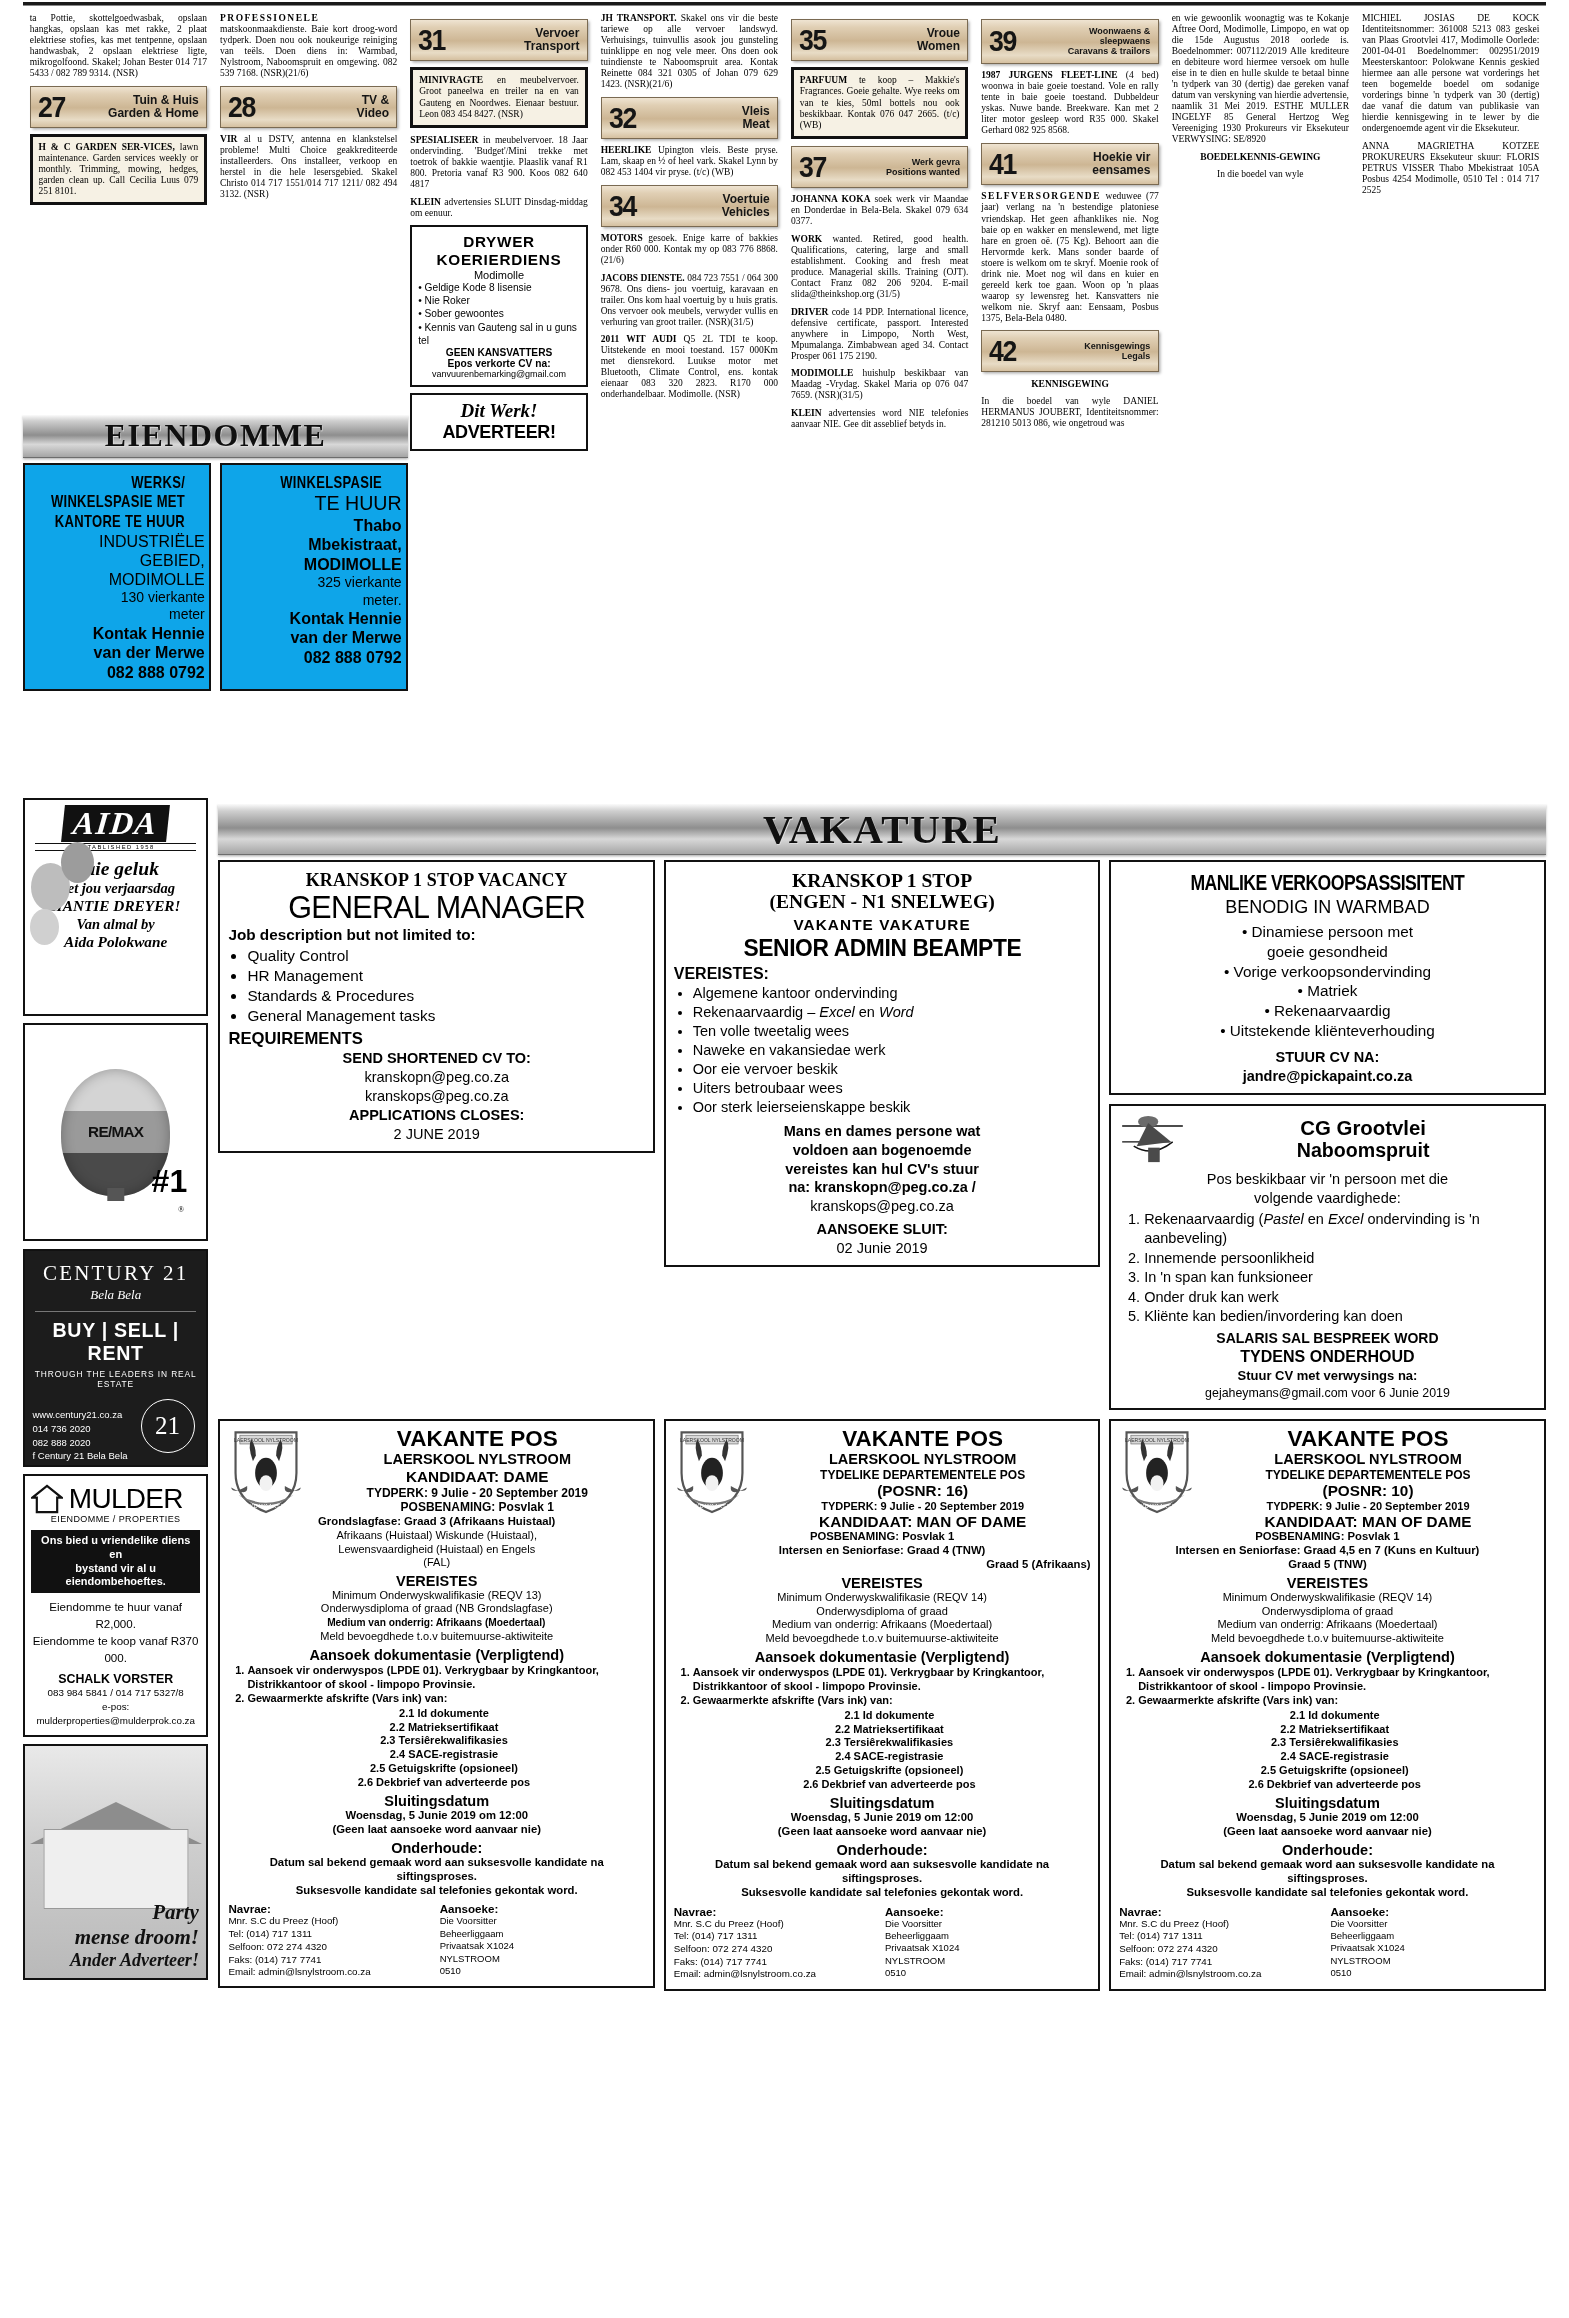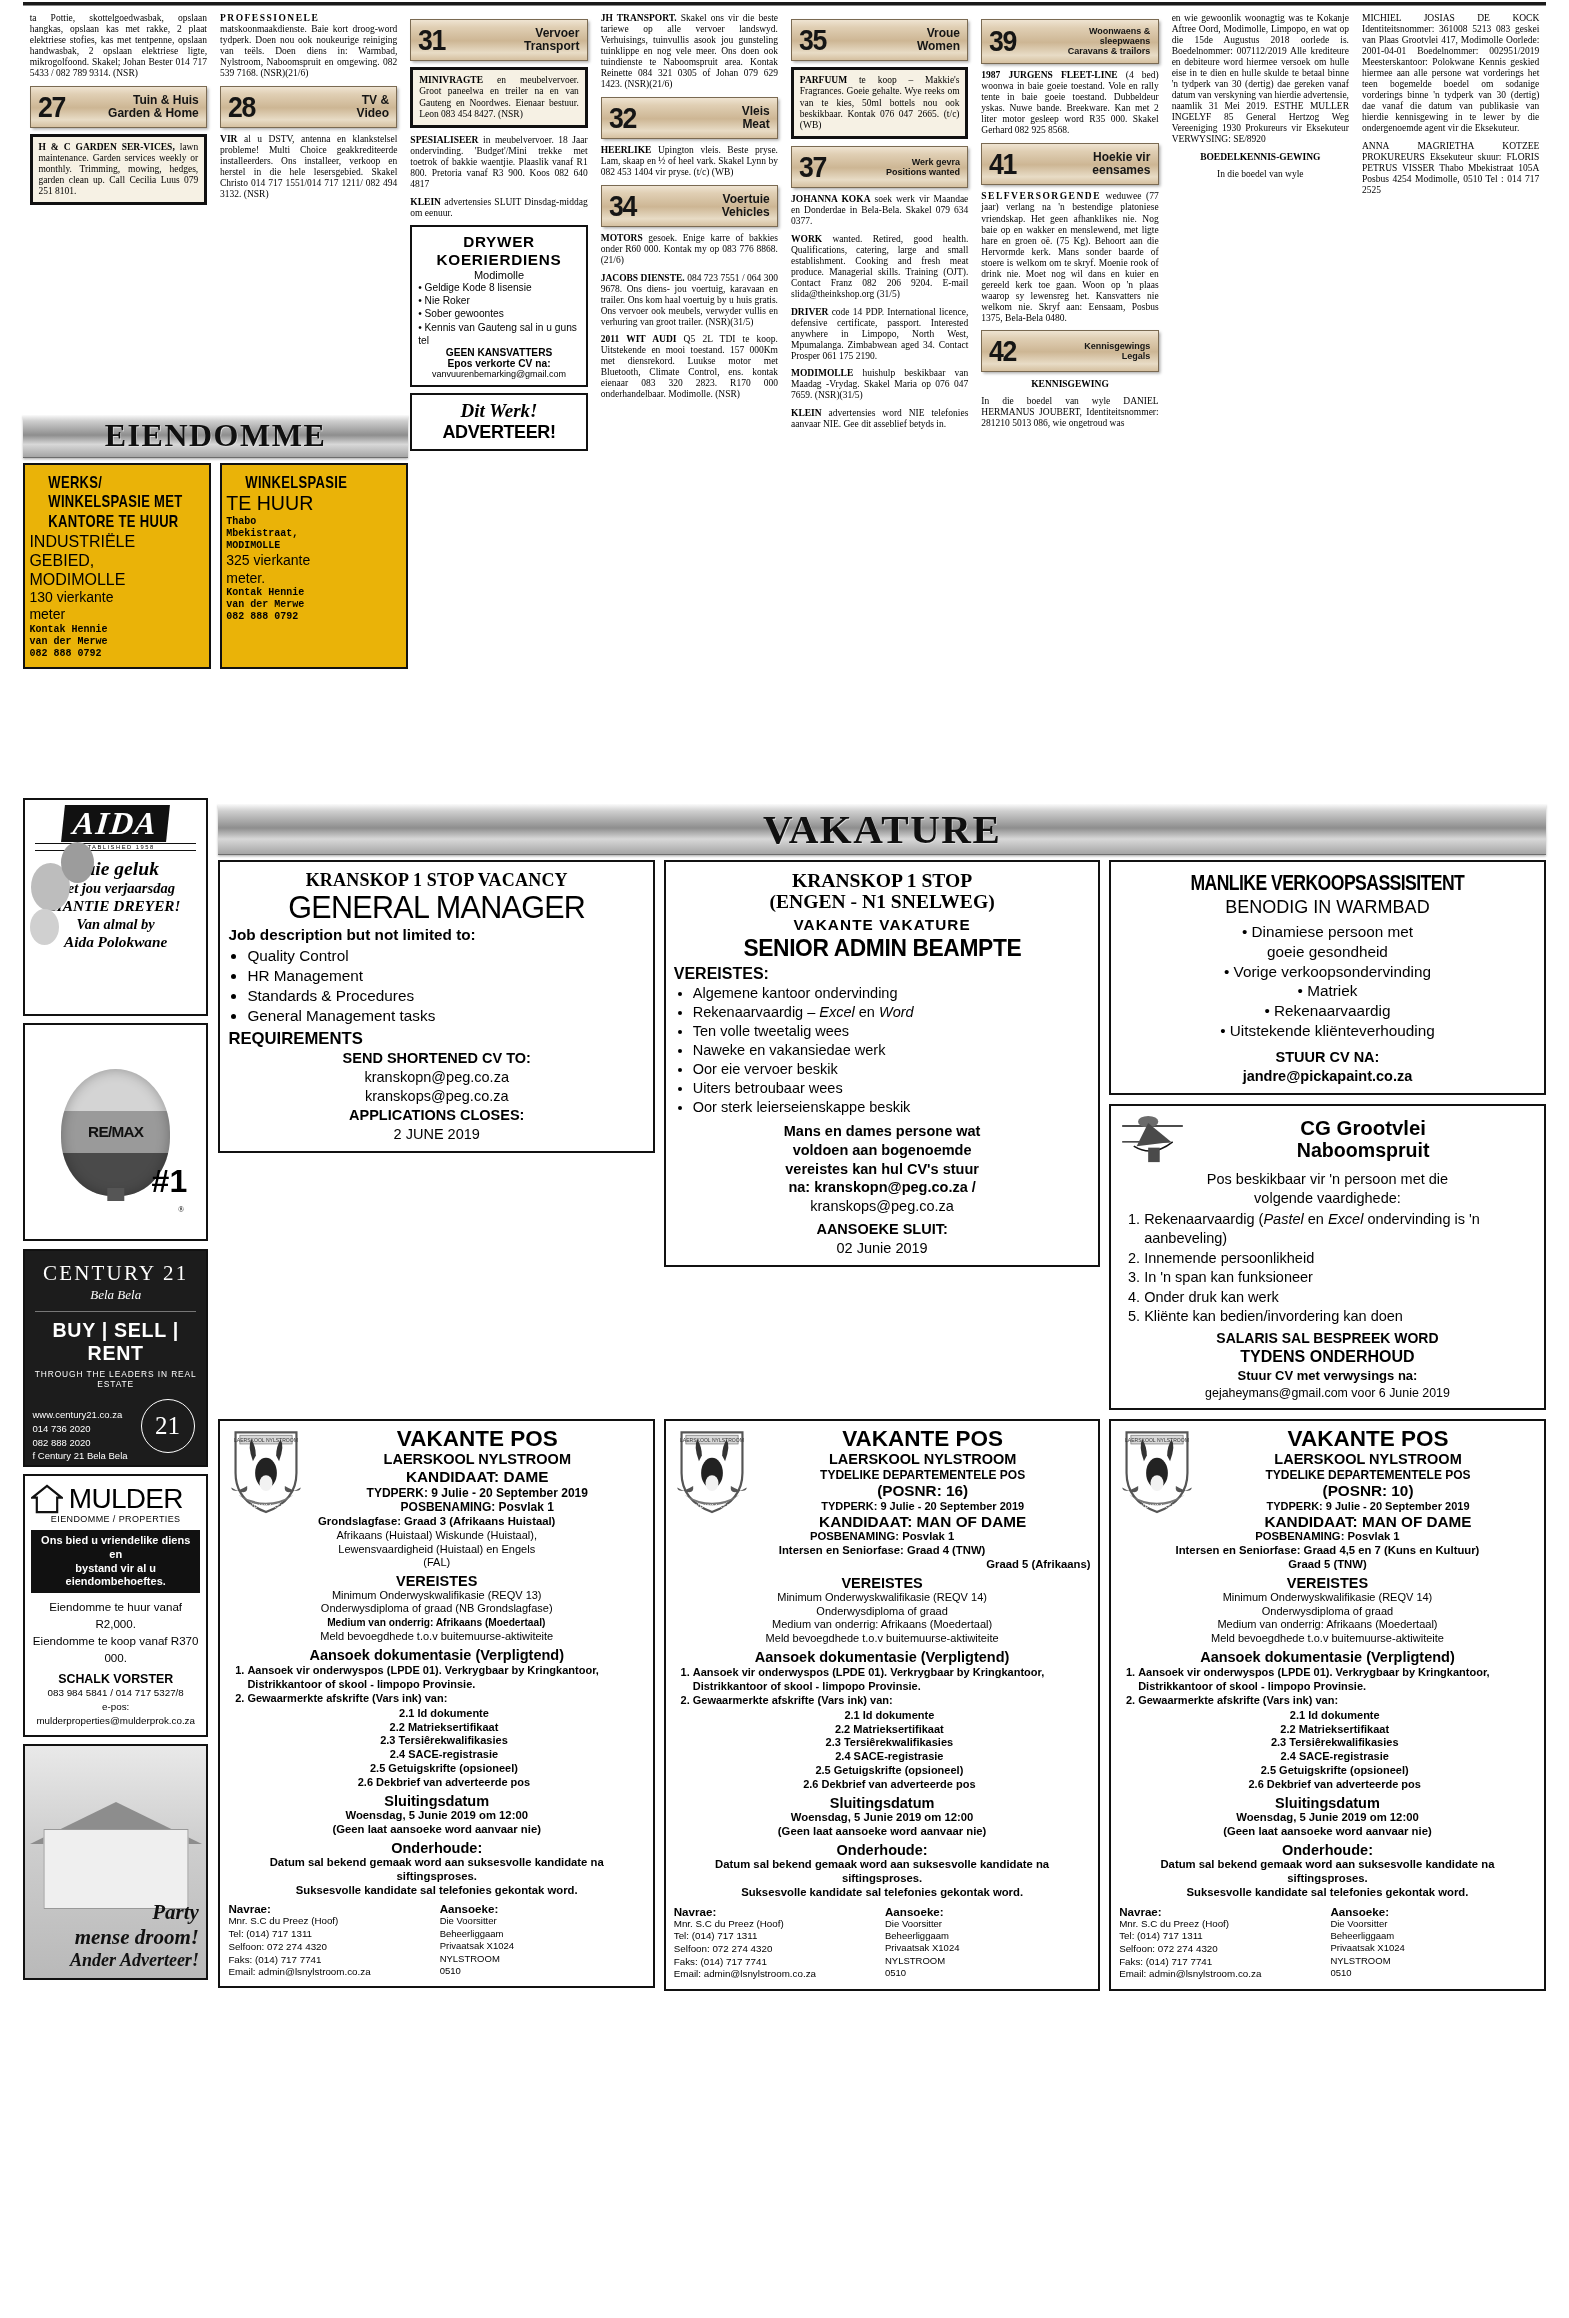--- a/index.html
+++ b/index.html
@@ -55,25 +55,25 @@
     background:linear-gradient(180deg,#fbfbfb 0%,#cfcfcf 14%,#8e8e8e 48%,#d8d8d8 70%,#a5a5a5 100%);
     border-top:0.7px solid #fff; border-bottom:1.5px solid #6d6d6d;
     display:flex; align-items:center; justify-content:center;
     box-shadow:0 1.5px 2.2px rgba(0,0,0,.3);
   }
   .banner span { font-family:"Liberation Serif", serif; font-weight:bold; font-size:32px; letter-spacing:1.5px; color:#101010; text-shadow:0.7px 0.7px 0 #ddd; }
   .banner.big { height:52px; }
   .banner.big span { font-size:41px; }
 
   
-  .propbox { border:2.2px solid #111; padding:7.3px 4.4px; text-align:left; background:#eab308; }
+  .propbox { border:2.2px solid #111; padding:7.3px 4.4px; text-align:right; background:#0ea5e9; }
   .cond { font-family:"Liberation Sans", sans-serif; font-weight:bold; transform:scaleX(.78); display:block; white-space:nowrap; }
   .p-h1 { font-size:16.7px; line-height:1.18; letter-spacing:0.4px; }
   .p-thin { font-family:"Liberation Sans", sans-serif; font-weight:300; font-size:16px; line-height:1.2; }
-  .p-b { font-family:Liberation Mono, monospace; font-weight:bold; font-size:10px; line-height:1.22; }
+  .p-b { font-family:Liberation Sans, sans-serif; font-weight:bold; font-size:16px; line-height:1.22; }
   .p-n { font-family:"Liberation Sans", sans-serif; font-size:14px; line-height:1.22; }
 
   
   .drywer { border:2.2px solid #111; padding:5.8px 5.8px; text-align:center; margin-bottom:5.8px;}
   .dry-t { font-family:"Liberation Sans", sans-serif; font-weight:bold; font-size:15.3px; letter-spacing:0.7px; }
   .dry-s { font-family:"Liberation Sans", sans-serif; font-size:11px; }
   .dry-l { font-family:"Liberation Sans", sans-serif; font-size:10.2px; line-height:1.3; text-align:left; }
   .dry-c { font-family:"Liberation Sans", sans-serif; font-weight:bold; font-size:10.2px; }
   .dry-m { font-family:"Liberation Sans", sans-serif; font-size:9px; word-break:break-all; }
 

